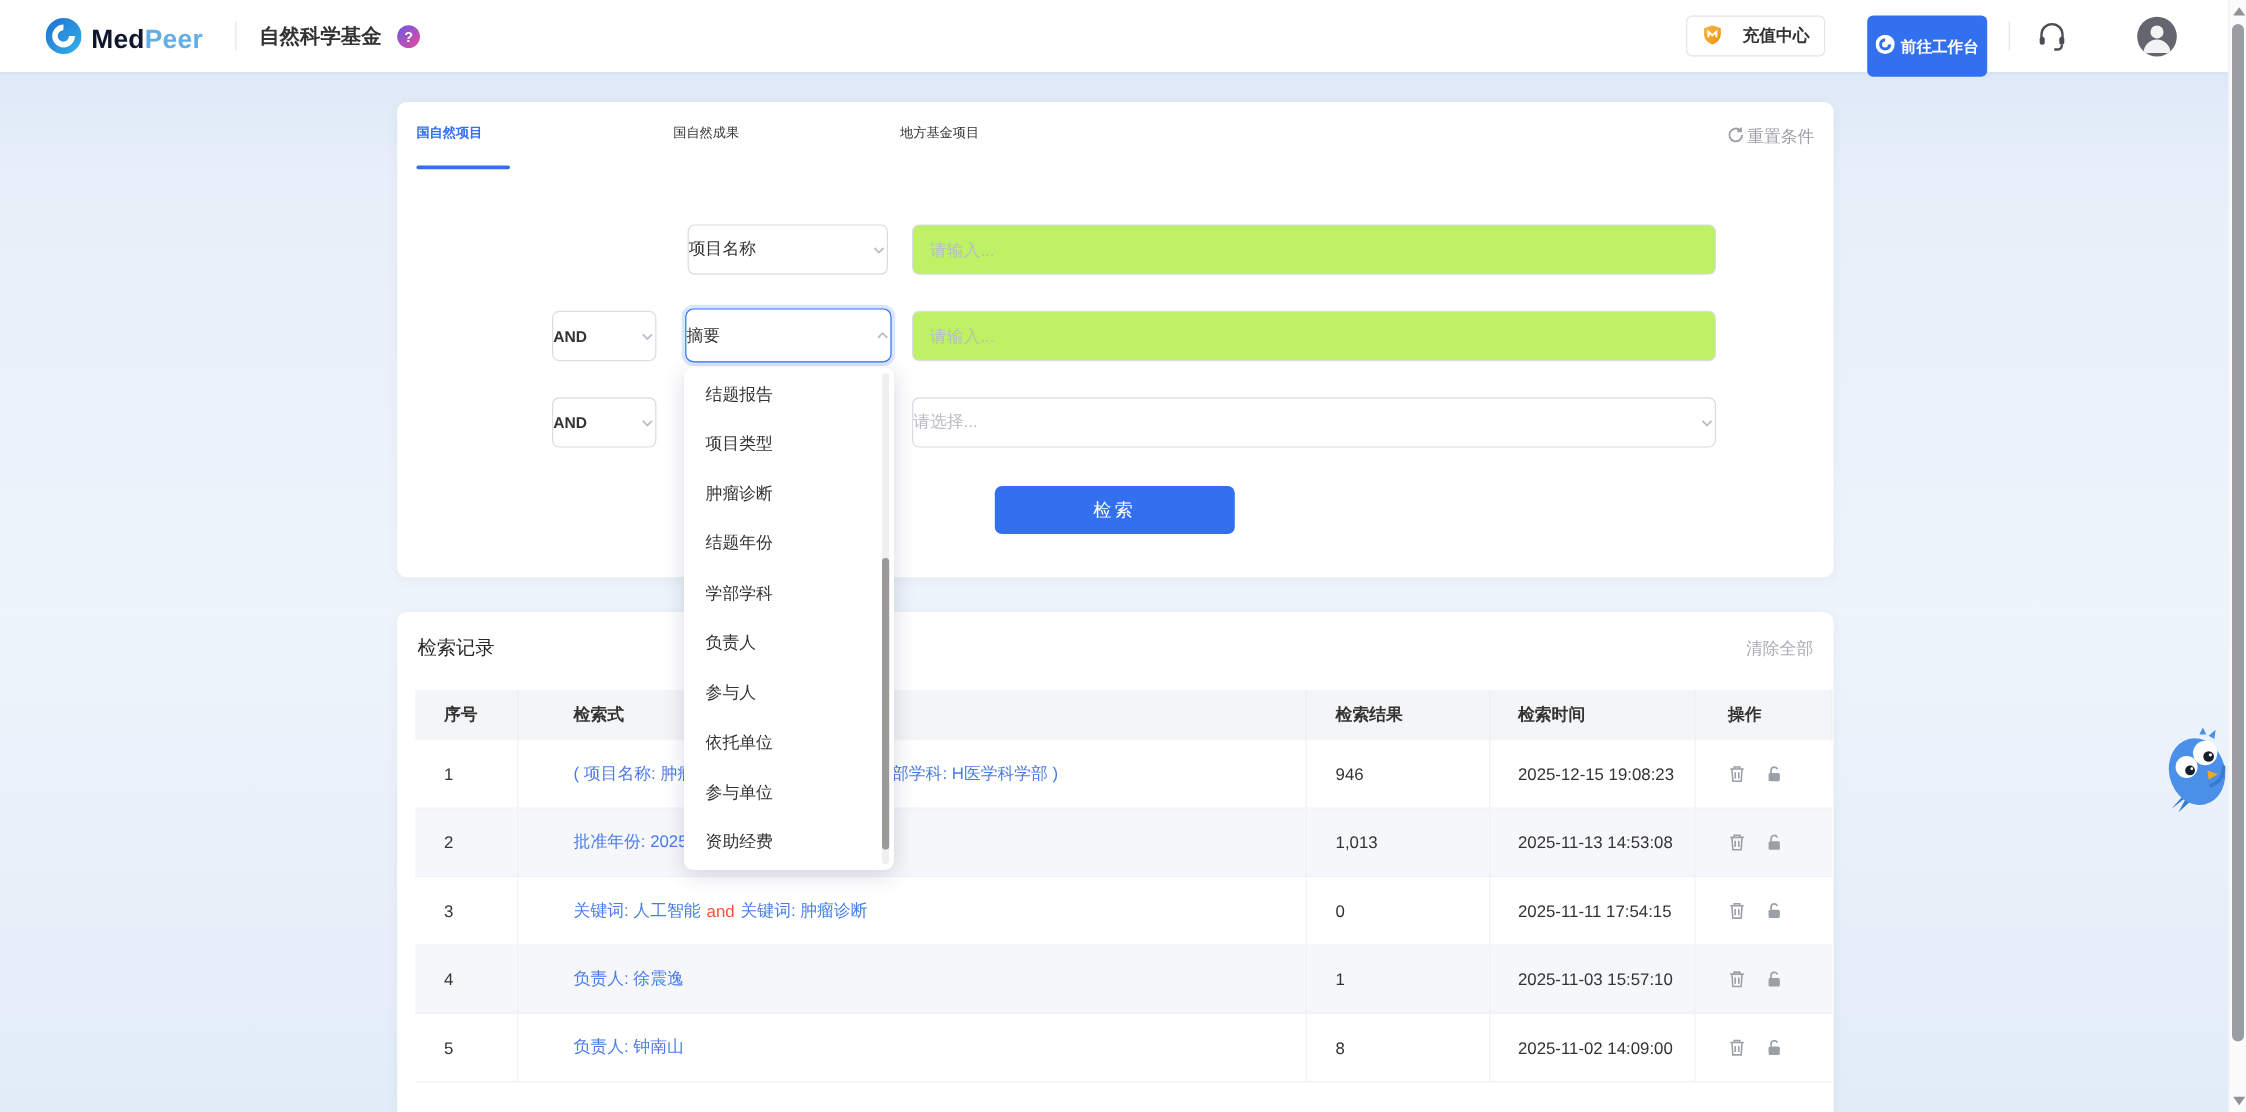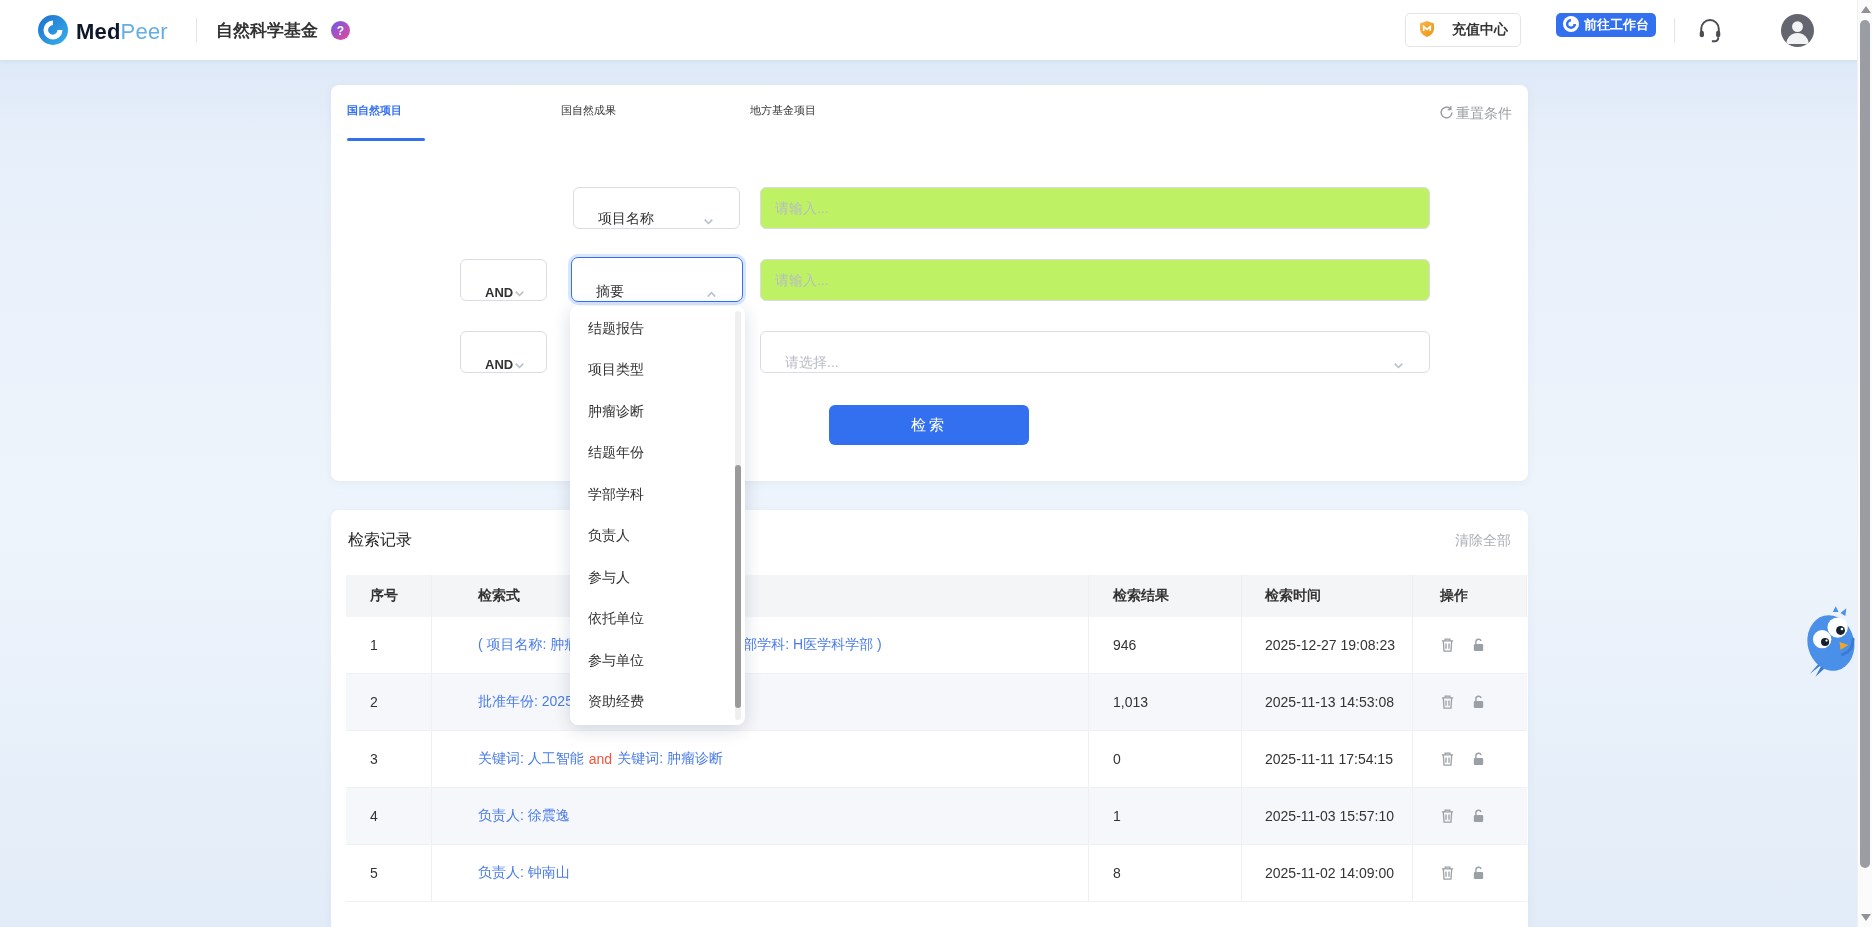--- a/index.html
+++ b/index.html
@@ -5,49 +5,49 @@
   html,body{margin:0;padding:0;background:#e8eff9;}
   .stage{position:relative;width:1872px;height:927px;overflow:hidden;
     font-family:"Liberation Sans","DejaVu Sans",sans-serif;color:#333;
     background:linear-gradient(180deg,#d8e5f6 0%,#e7effa 16%,#eef4fb 55%,#e2ecf8 100%);}
   
   .topbar{position:absolute;left:0;top:0;width:100%;height:60px;background:#fff;
     box-shadow:0 1px 4px rgba(20,40,80,.07);z-index:30;}
   .logo{position:absolute;left:38px;top:15px;display:flex;align-items:center;gap:8px;cursor:pointer;}
   .logo-text{font-size:22px;font-weight:bold;letter-spacing:.2px;}
   .logo-text .med{color:#0f172a;}
-  .logo-text .peer{color:#64aee3;font-weight:400;}
+  .logo-text .peer{color:#64aee3;font-weight:700;}
   .vdiv{position:absolute;top:18px;width:1px;height:24px;background:#e3e5e9;}
   .app-title{position:absolute;left:216px;top:0;height:60px;display:flex;align-items:center;
     font-size:17px;font-weight:bold;color:#333;}
   .help-badge{position:absolute;left:331px;top:21px;width:19px;height:19px;border-radius:50%;
     background:linear-gradient(135deg,#6a5ae8 0%,#e8489a 100%);color:#fff;font-size:12px;
     font-weight:bold;display:flex;align-items:center;justify-content:center;cursor:pointer;}
   .btn-recharge{position:absolute;left:1405px;top:13px;width:116px;height:34px;background:#fff;
     border:1px solid #e2e4e8;border-radius:5px;display:flex;align-items:center;justify-content:center;
     gap:16px;font-size:14px;font-weight:bold;color:#333;cursor:pointer;box-sizing:border-box;}
-  .btn-workspace{position:absolute;left:1556px;top:13px;width:100px;height:24px;background:#3370f0;
+  .btn-workspace{position:absolute;left:1556px;top:13px;width:100px;height:51px;background:#3370f0;
     border-radius:5px;display:flex;align-items:center;justify-content:center;gap:5px;font-size:13px;
     font-weight:bold;color:#fff;cursor:pointer;}
   .hd-divider2{left:1674px;}
   .headset{position:absolute;left:1696px;top:16px;width:28px;height:28px;cursor:pointer;}
   .avatar{position:absolute;left:1780px;top:13px;width:35px;height:35px;cursor:pointer;}
   
   .panel{position:absolute;background:#fff;border-radius:8px;box-shadow:0 2px 10px rgba(31,56,88,.05);}
   .form-panel{left:331px;top:85px;width:1197px;height:396px;}
   .records-panel{left:331px;top:510px;width:1197px;height:440px;}
   
   .tab{position:absolute;top:18px;font-size:11px;color:#333;cursor:pointer;}
   .tab.active{color:#3370f0;font-weight:bold;}
   .tab-underline{position:absolute;left:16px;top:53px;width:78px;height:3px;background:#3370f0;border-radius:2px;}
   .reset{position:absolute;right:16px;top:20px;display:flex;align-items:center;gap:2px;
     color:#9a9da3;font-size:14px;cursor:pointer;}
   
   .sel{position:absolute;height:42px;background:#fff;border:1px solid #d9dce2;border-radius:6px;
-    display:flex;align-items:flex-end;padding:0 24px;font-size:14px;color:#333;cursor:pointer;box-sizing:border-box;}
+    display:flex;align-items:center;padding:0 0;font-size:14px;color:#333;cursor:pointer;box-sizing:border-box;}
   .sel .chev{margin-left:auto;display:flex;}
   .sel.and{font-weight:bold;font-size:13px;}
   .sel.focused{border:1px solid #3370f0;box-shadow:0 0 0 3px #d9e6fd;border-radius:7px;}
   .sel .ph{color:#b8bcc4;}
   .inp{position:absolute;height:42px;border:1px solid #d9dce2;border-radius:6px;padding:0 14px;
     font-size:14px;color:#333;box-sizing:border-box;outline:none;background:#bef264;}
   .inp::placeholder{color:#b8bcc4;}
   .search-btn{position:absolute;left:498px;top:320px;width:200px;height:40px;background:#3370f0;
     border:none;border-radius:6px;color:#fff;font-size:15px;letter-spacing:3px;cursor:pointer;
     font-family:inherit;}
@@ -242,21 +242,21 @@
       </div>
 
       <div class="trow tbody-row">
         <div class="c c1">1</div>
         <div class="c c2">
           <span class="lnk">( 项目名称: 肿瘤</span>
           <span class="gapfill"></span>
           <span class="lnk">部学科: H医学科学部 )</span>
         </div>
         <div class="c c3">946</div>
-        <div class="c c4">2025-12-27 19:08:23</div>
+        <div class="c c4">2025-12-15 19:08:23</div>
         <div class="c c5">
           <span class="icon-btn">
             <svg width="15" height="16" viewBox="0 0 16 17" fill="none" stroke="#9aa0a6" stroke-width="1.4">
                 <path d="M2 4h12M5.5 4V2.2h5V4M3.5 4l.8 11h7.4l.8-11M6.4 7v5.5M9.6 7v5.5"></path>
               </svg>
           </span>
           <span class="icon-btn">
             <svg width="15" height="16" viewBox="0 0 16 17">
                 <rect x="3" y="7.5" width="10" height="7.5" rx="1.4" fill="#9aa0a6"></rect>
                 <path d="M5.2 7.5V5.2a2.9 2.9 0 0 1 5.6-1" stroke="#9aa0a6" stroke-width="1.5" fill="none"></path>

